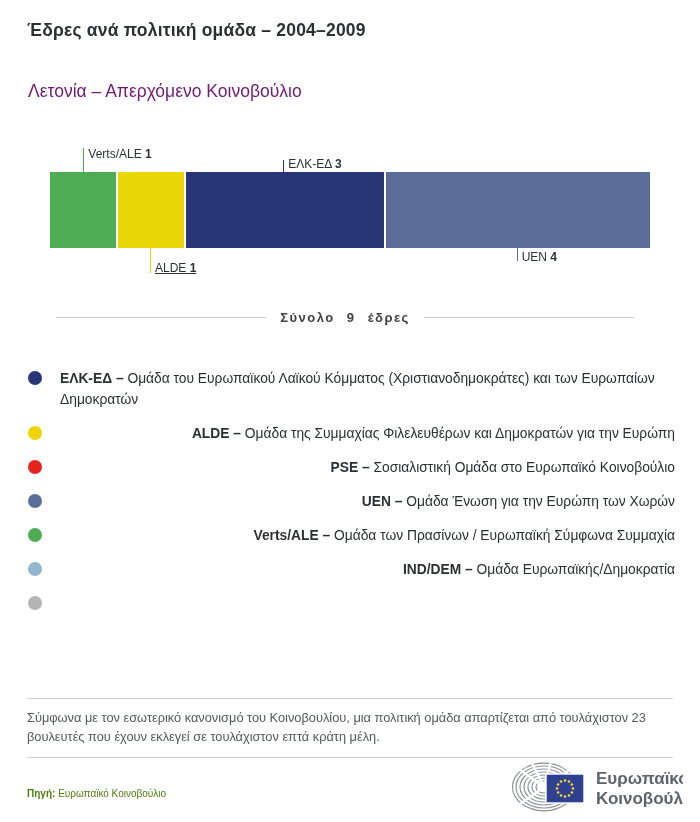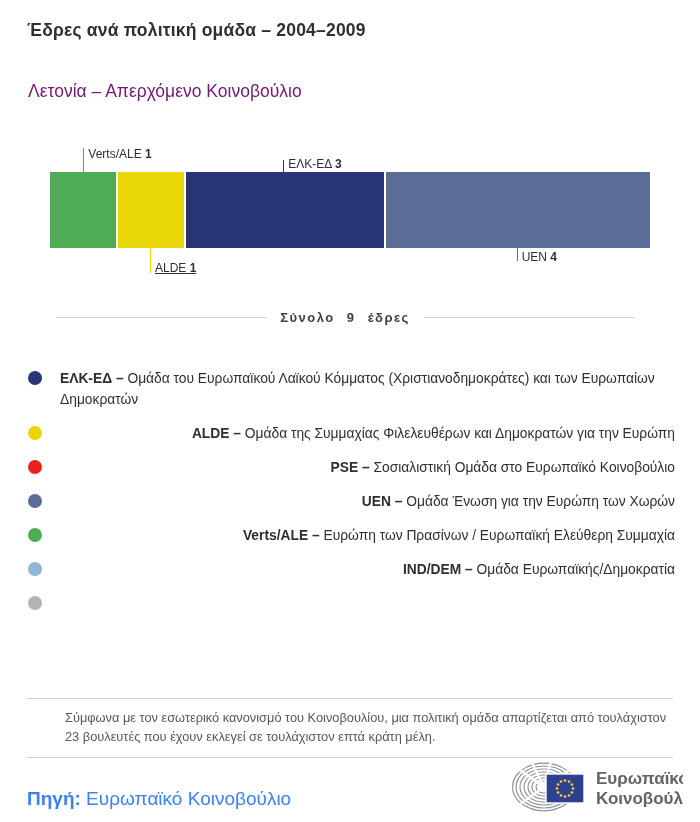--- a/index.html
+++ b/index.html
@@ -45,24 +45,24 @@
   .legend-dot{flex:0 0 14px;width:14px;height:14px;border-radius:50%;margin:3px 14px 0 1px;}
   .legend-text{font-size:13.8px;line-height:21px;color:#2d3033;max-width:615px;}
   .lg-code{font-weight:700;}
 
   
   .footnote{
     position:absolute;left:27px;top:698px;width:646px;
     border-top:1px solid #cfd1d3;border-bottom:1px solid #cfd1d3;
     padding:9px 0 11px 0;font-size:12.8px;line-height:19px;color:#55585b;
   }
-  .footnote-text{max-width:640px;margin-left:38px;}
+  .footnote-text{max-width:640px;}
 
   
-  .source-line{position:absolute;left:27px;top:788px;font-size:19px;color:#3b82f6;}
+  .source-line{position:absolute;left:27px;top:788px;font-size:10px;color:#4d7c0f;}
   .source-line b{font-weight:700;}
   .logo{position:absolute;left:511px;top:759px;width:172px;height:56px;}
 </style>
 </head>
 <body>
 
 <div class="page">
 
   <div class="title">Έδρες ανά πολιτική ομάδα – 2004–2009</div>
   <div class="subtitle">Λετονία – Απερχόμενο Κοινοβούλιο</div>
@@ -115,21 +115,21 @@
       <div class="legend-item">
         <span class="legend-dot" style="background: rgb(232, 35, 29);"></span>
         <div class="legend-text"><span class="lg-code">PSE – </span><span class="lg-desc">Σοσιαλιστική Ομάδα στο Ευρωπαϊκό Κοινοβούλιο</span></div>
       </div>
       <div class="legend-item">
         <span class="legend-dot" style="background: rgb(90, 109, 150);"></span>
         <div class="legend-text"><span class="lg-code">UEN – </span><span class="lg-desc">Ομάδα Ένωση για την Ευρώπη των Χωρών</span></div>
       </div>
       <div class="legend-item">
         <span class="legend-dot" style="background: rgb(77, 172, 84);"></span>
-        <div class="legend-text"><span class="lg-code">Verts/ALE – </span><span class="lg-desc">Ευρώπη των Πρασίνων / Ευρωπαϊκή Ελεύθερη Συμμαχία</span></div>
+        <div class="legend-text"><span class="lg-code">Verts/ALE – </span><span class="lg-desc">Ομάδα των Πρασίνων / Ευρωπαϊκή Σύμφωνα Συμμαχία</span></div>
       </div>
       <div class="legend-item">
         <span class="legend-dot" style="background: rgb(146, 181, 209);"></span>
         <div class="legend-text"><span class="lg-code">IND/DEM – </span><span class="lg-desc">Ομάδα Ευρωπαϊκής/Δημοκρατία</span></div>
       </div>
       <div class="legend-item">
         <span class="legend-dot" style="background: rgb(180, 180, 180);"></span>
       </div>
     </div>
 

